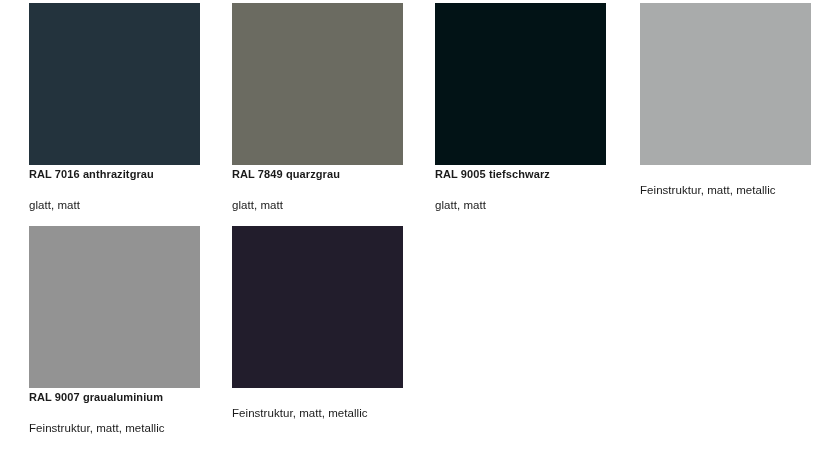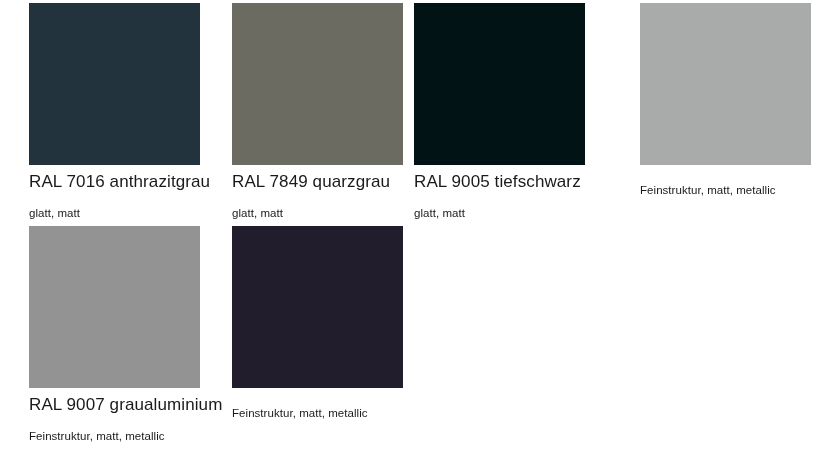--- a/index.html
+++ b/index.html
@@ -22,40 +22,40 @@
   }
 
   .swatch-card {
     position: absolute;
     width: 171px;
   }
 
   
   .col-0 { left: 29px; }
   .col-1 { left: 232px; }
-  .col-2 { left: 414px; }
+  .col-2 { left: 435px; }
   .col-3 { left: 640px; }
 
   
   .row-0 { top: 3px; }
   .row-1 { top: 226px; }
 
   .swatch-chip {
     width: 171px;
     height: 162px;
     display: block;
     box-sizing: border-box;
   }
 
   .swatch-name {
-    font-size: 17px;
-    font-weight: normal;
+    font-size: 11px;
+    font-weight: bold;
     color: #1a1a1a;
     line-height: 12px;
-    margin-top: 11px;
+    margin-top: 3px;
     letter-spacing: 0.1px;
     white-space: nowrap;
   }
 
   .swatch-finish {
     font-size: 11.5px;
     font-weight: normal;
     color: #1a1a1a;
     line-height: 12px;
     margin-top: 19px;

